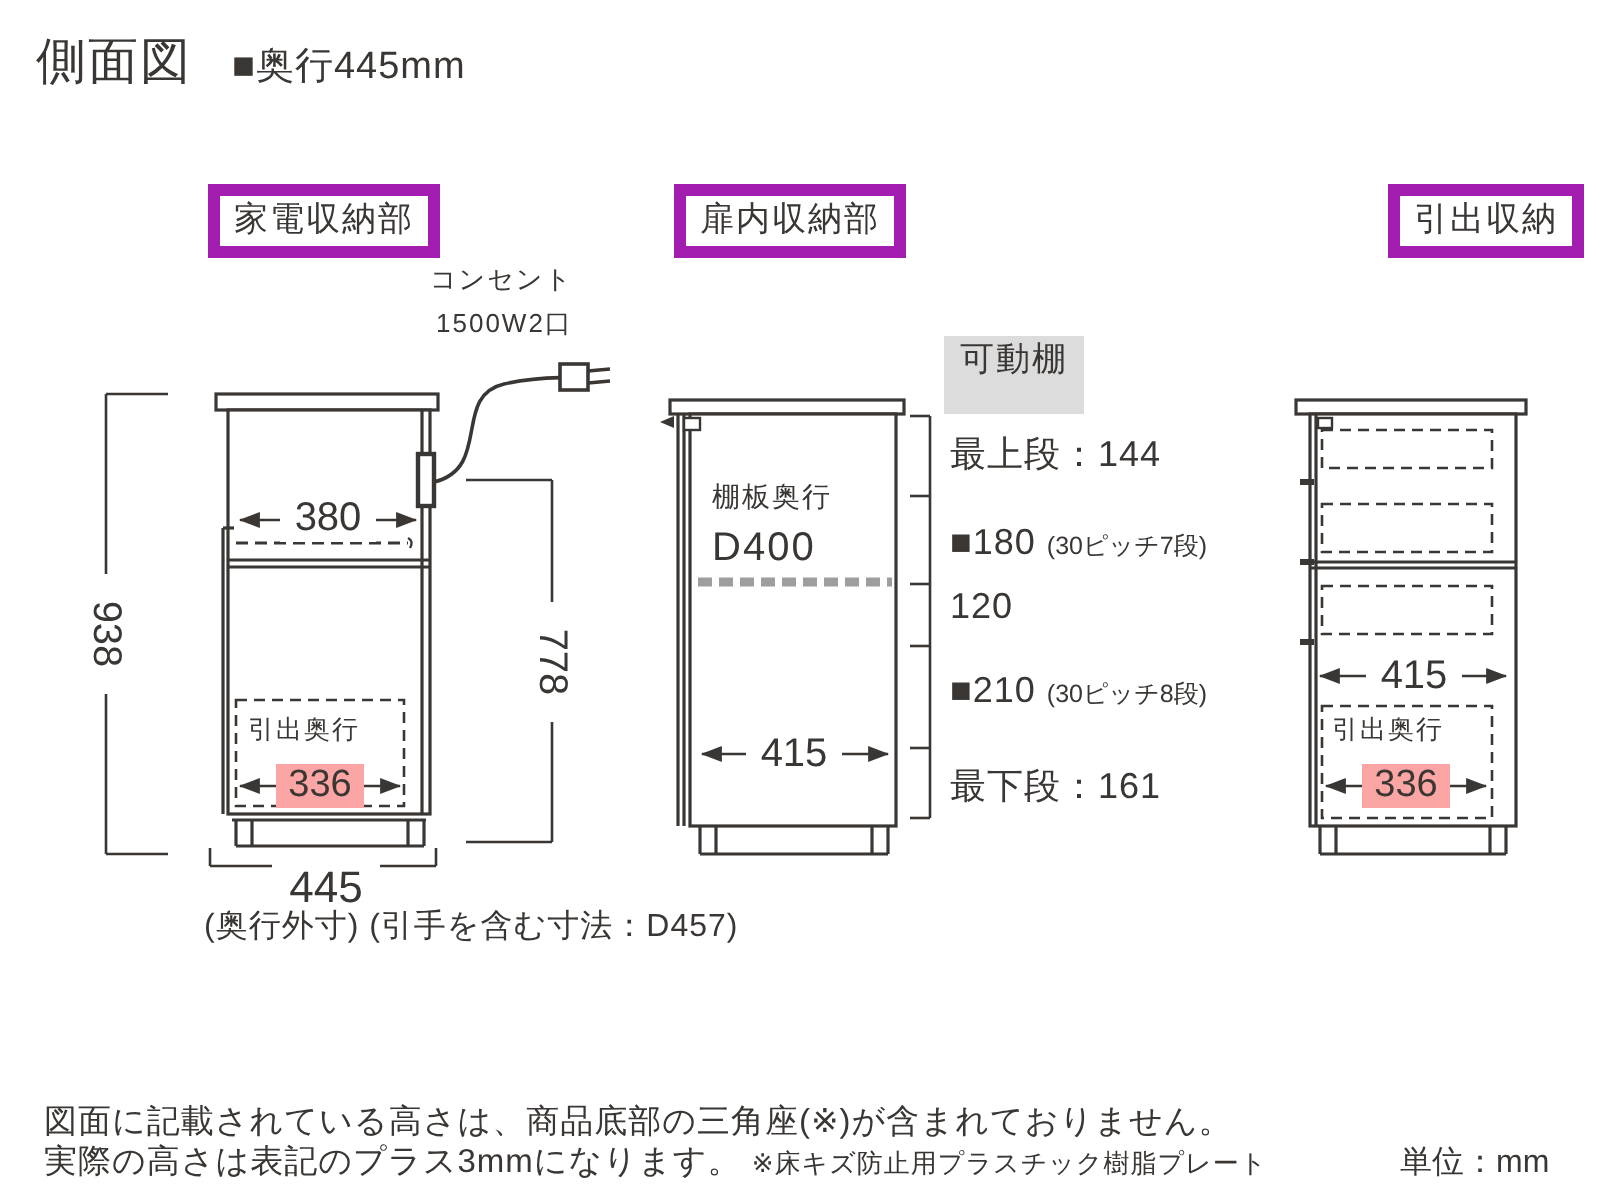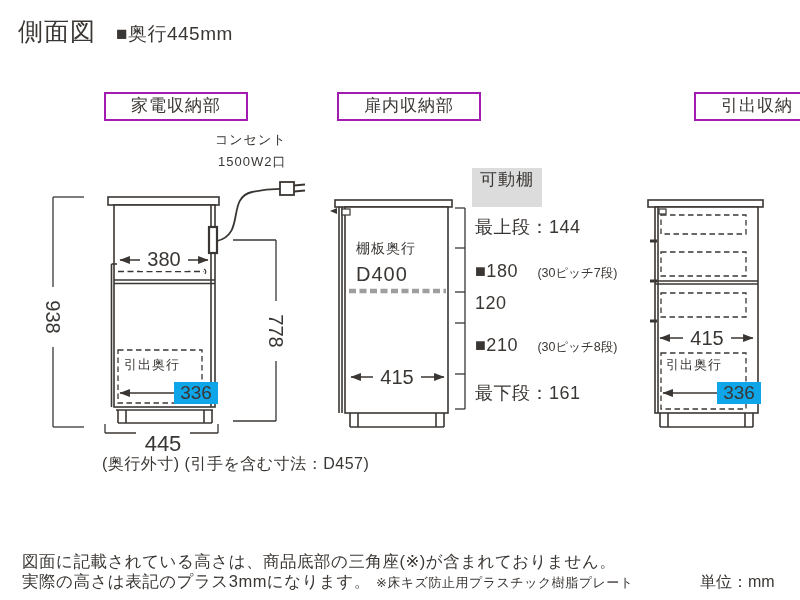--- a/index.html
+++ b/index.html
@@ -7,33 +7,33 @@
     width:800px;height:600px;position:relative;overflow:hidden;
     background:#ffffff;color:#3a3633;
     font-family:"Liberation Sans","DejaVu Sans",sans-serif;
     -webkit-font-smoothing:antialiased;
   }
   .abs{position:absolute;}
   .txt{white-space:nowrap;line-height:1.15;color:#3a3633;}
   .title{font-size:25px;font-weight:400;letter-spacing:1px;}
   .subtitle{font-size:19px;font-weight:500;letter-spacing:0.5px;}
   .section-label{
-    border:2px solid #a21caf;background:#fff;padding:2px 25px 3px;
+    border:6px solid #a21caf;background:#fff;padding:2px 7px 3px;
     font-size:17px;letter-spacing:1px;
   }
   .badge{
     background:#dcdcdc;padding:2px 8px 17px;font-size:17px;letter-spacing:1px;
   }
   .dim{font-size:20px;background:#fff;text-align:center;}
-  .dim-sm{font-size:19px;background:#0ea5e9;text-align:center;margin-left:36px;}
+  .dim-sm{font-size:19px;background:#fca5a5;text-align:center;}
   .rot90{transform:rotate(90deg);transform-origin:center center;}
   .inner-label{font-size:13px;letter-spacing:1px;}
   .shelf-label{font-size:14px;letter-spacing:1px;line-height:1.2;}
   .spec{font-size:18px;letter-spacing:0.5px;}
-  .spec .sub{font-size:12.5px;letter-spacing:0;margin-left:14px;}
+  .spec .sub{font-size:12.5px;letter-spacing:0;}
   .caption{font-size:16px;letter-spacing:0.5px;}
   .footnote{font-size:16.5px;letter-spacing:0.5px;}
   .footnote .small-note{font-size:13px;}
   .unit{font-size:16px;}
   svg{display:block;}
   .lines{stroke:#3a3633;fill:none;}
 </style>
 </head>
 <body>
 

